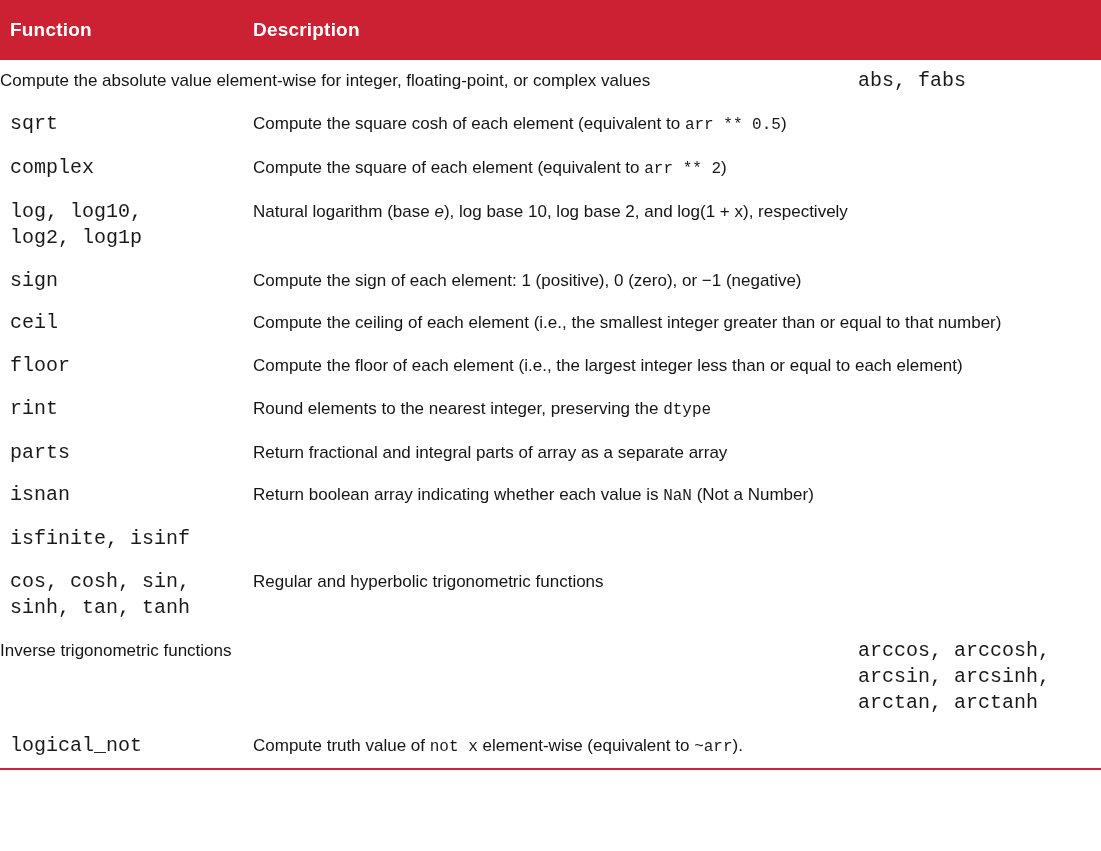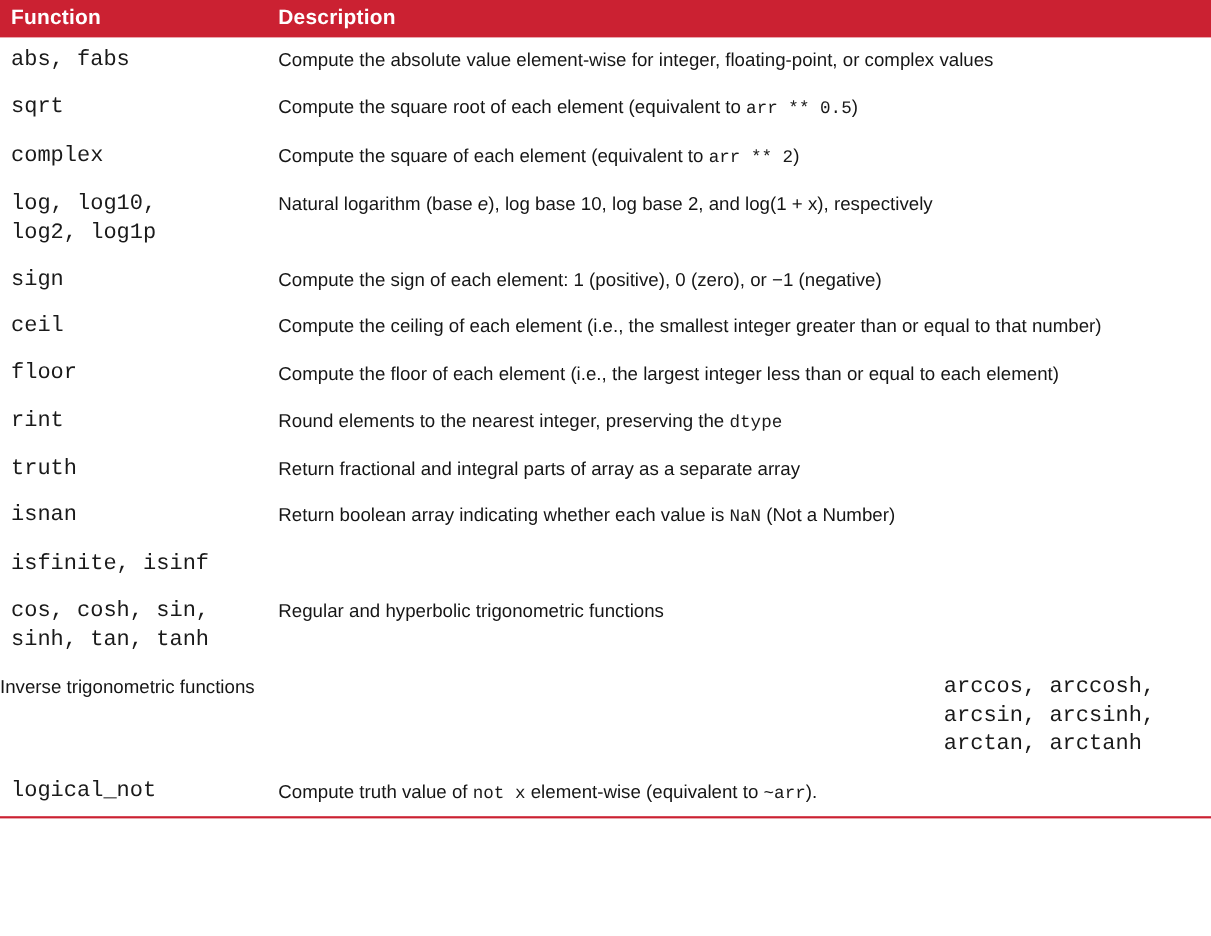--- a/index.html
+++ b/index.html
@@ -9,21 +9,21 @@
     background: #ffffff;
     overflow: hidden;
     font-family: "Liberation Sans", "DejaVu Sans", sans-serif;
     color: #151515;
   }
   .table { width: 1101px; }
 
   .thead {
     display: flex;
     align-items: center;
-    height: 34px;
+    height: 60px;
     background: #cb2132;
   }
   .th {
     color: #ffffff;
     font-weight: 700;
     font-size: 19px;
     letter-spacing: 0.2px;
   }
   .th.func-h { box-sizing: border-box; width: 253px; padding-left: 10px; }
   .th.desc-h { flex: 1; }
@@ -59,26 +59,26 @@
 </head>
 <body>
 
 <div class="table">
   <div class="thead">
     <div class="th func-h">Function</div>
     <div class="th desc-h">Description</div>
   </div>
   <div id="tbody">
       <div class="tr">
+        <div class="td desc"><span>Compute the absolute value element-wise for integer, floating-point, or complex values</span></div>
         <div class="td func">abs, fabs</div>
-        <div class="td desc"><span>Compute the absolute value element-wise for integer, floating-point, or complex values</span></div>
       </div>
       <div class="tr">
         <div class="td func">sqrt</div>
-        <div class="td desc"><span>Compute the square root of each element (equivalent to </span><code>arr ** 0.5</code><span>)</span></div>
+        <div class="td desc"><span>Compute the square cosh of each element (equivalent to </span><code>arr ** 0.5</code><span>)</span></div>
       </div>
       <div class="tr">
         <div class="td func">complex</div>
         <div class="td desc"><span>Compute the square of each element (equivalent to </span><code>arr ** 2</code><span>)</span></div>
       </div>
       <div class="tr">
         <div class="td func">log, log10, log2, log1p</div>
         <div class="td desc"><span>Natural logarithm (base </span><em>e</em><span>), log base 10, log base 2, and log(1 + x), respectively</span></div>
       </div>
       <div class="tr">
@@ -91,21 +91,21 @@
       </div>
       <div class="tr">
         <div class="td func">floor</div>
         <div class="td desc"><span>Compute the floor of each element (i.e., the largest integer less than or equal to each element)</span></div>
       </div>
       <div class="tr">
         <div class="td func">rint</div>
         <div class="td desc"><span>Round elements to the nearest integer, preserving the </span><code>dtype</code></div>
       </div>
       <div class="tr">
-        <div class="td func">truth</div>
+        <div class="td func">parts</div>
         <div class="td desc"><span>Return fractional and integral parts of array as a separate array</span></div>
       </div>
       <div class="tr">
         <div class="td func">isnan</div>
         <div class="td desc"><span>Return boolean array indicating whether each value is </span><code>NaN</code><span> (Not a Number)</span></div>
       </div>
       <div class="tr">
         <div class="td func">isfinite, isinf</div>
       </div>
       <div class="tr">

